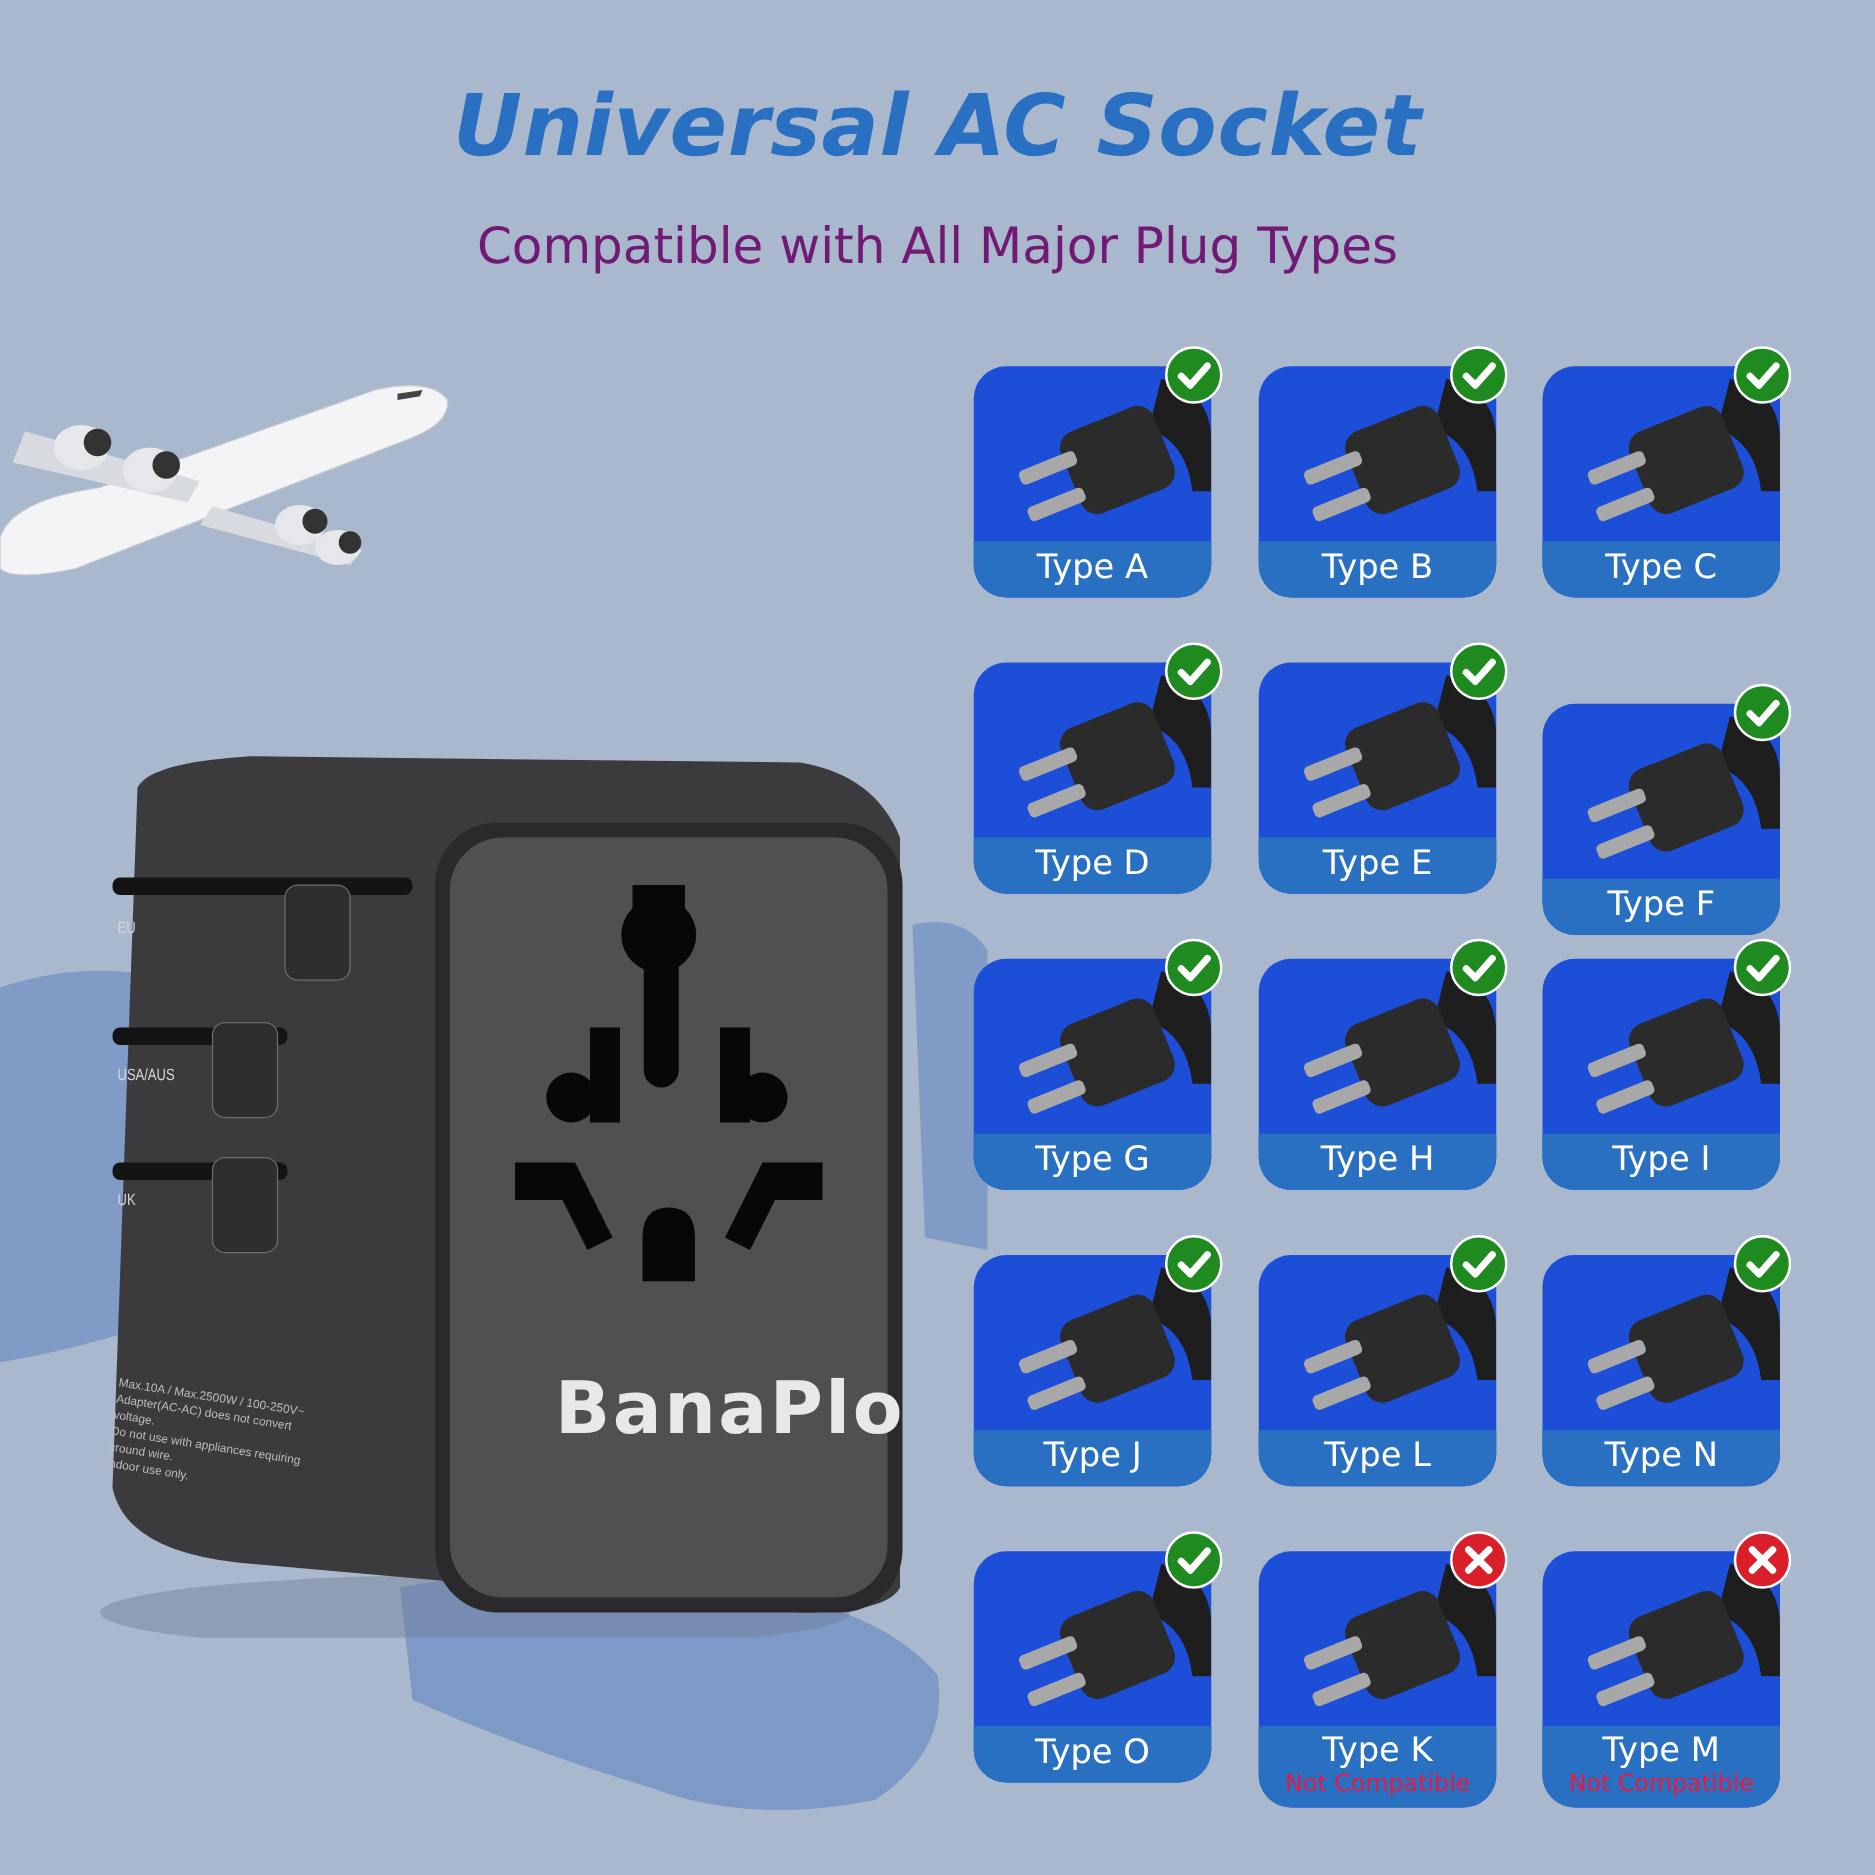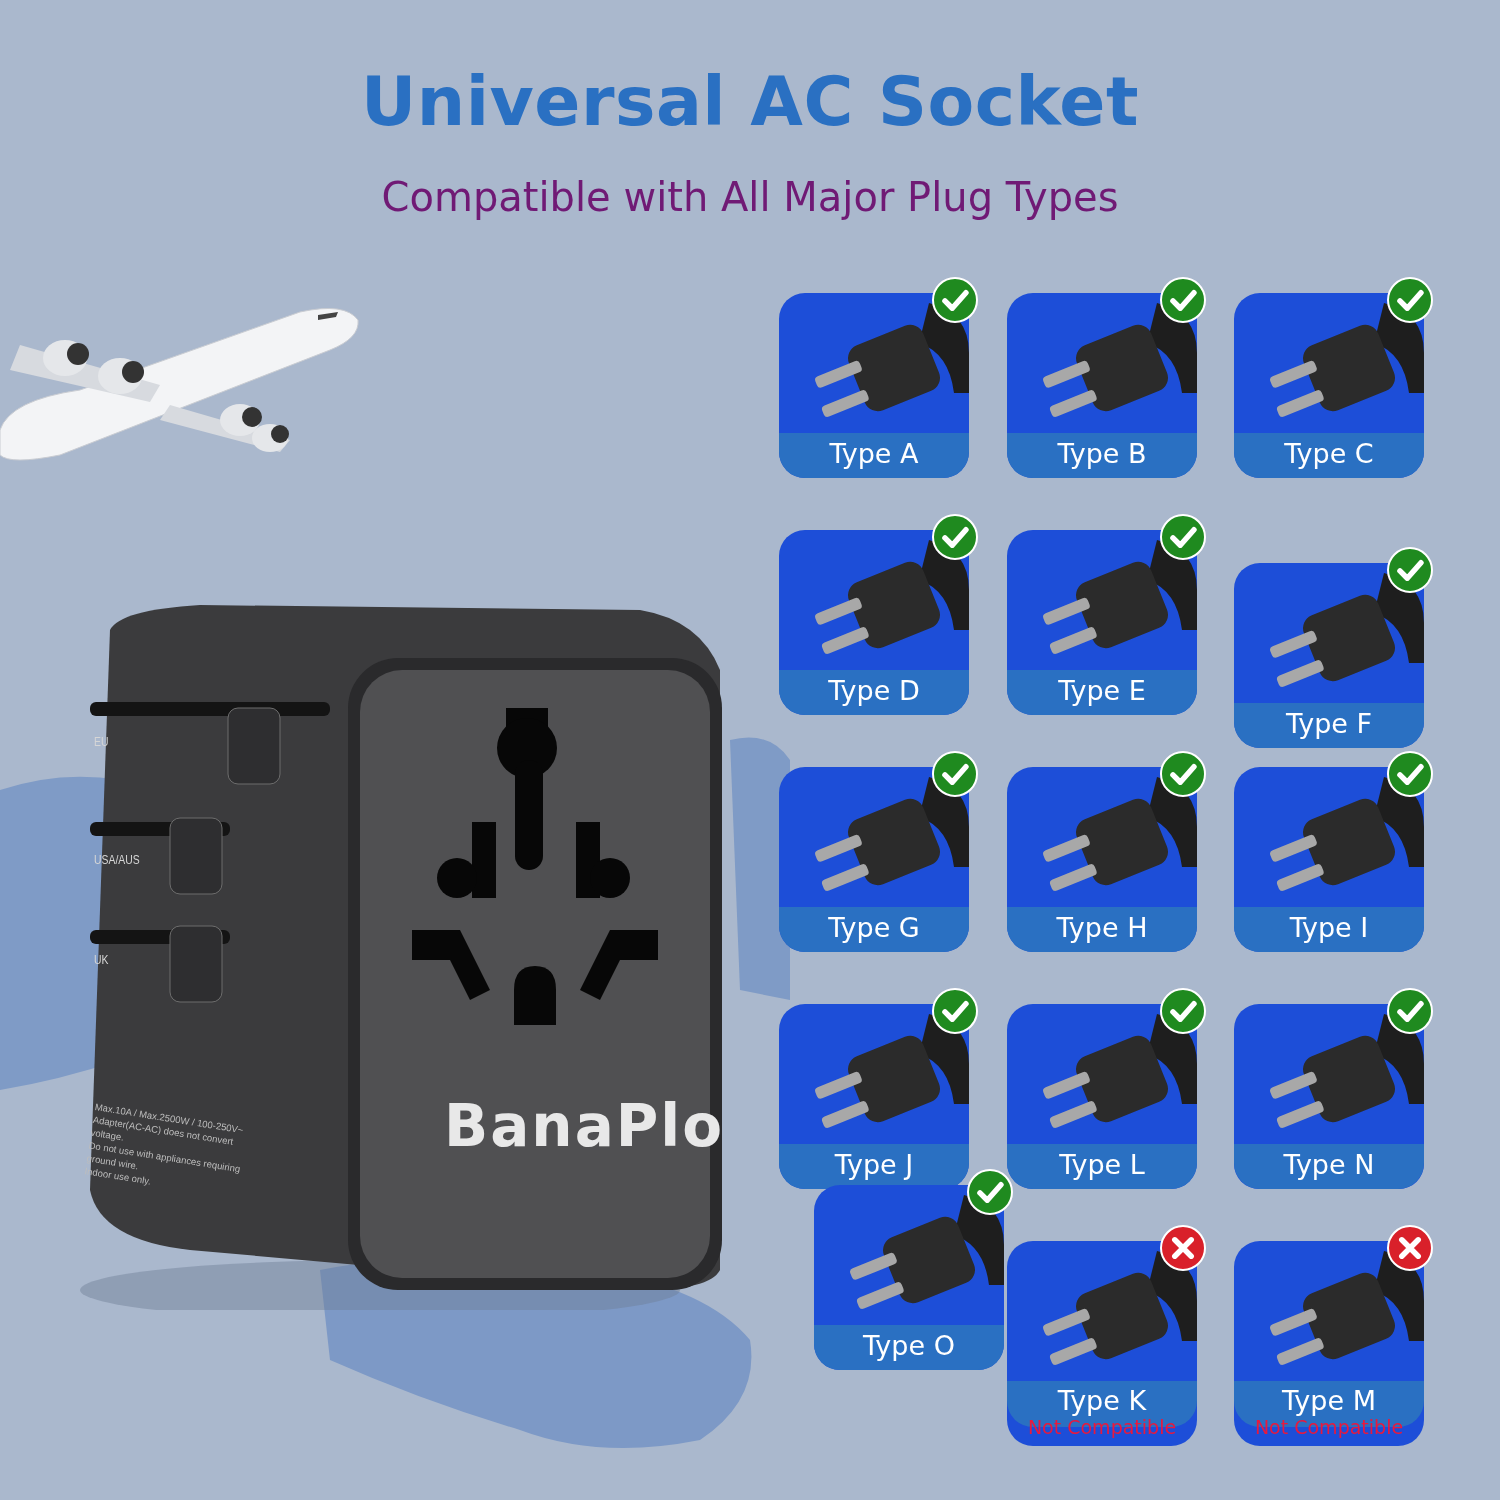--- a/index.html
+++ b/index.html
@@ -5,21 +5,21 @@
   * { box-sizing: border-box; margin: 0; padding: 0; }
   html, body { width: 1500px; height: 1500px; overflow: hidden; }
   body {
     position: relative;
     background: #aab8cd;
     font-family: "DejaVu Sans", sans-serif;
   }
   .bg-map { position: absolute; left: 0; top: 0; width: 1500px; height: 1500px; }
   .title {
     position: absolute; left: 0; top: 62px; width: 1500px; text-align: center;
-    font-size: 68px; font-weight: bold; color: #2a70c2; letter-spacing: 0.5px;
+    font-size: 68px; font-weight: bold; color: #2a70c2; letter-spacing: 0.5px; font-style: italic;
   }
   .subtitle {
     position: absolute; left: 0; top: 174px; width: 1500px; text-align: center;
     font-size: 40px; color: #701a75; font-weight: normal;
   }
   .plane { position: absolute; left: 0; top: 280px; width: 380px; height: 200px; }
 
   
   .adapter { position: absolute; left: 80px; top: 590px; width: 660px; height: 720px; }
   .adapter svg { width: 100%; height: 100%; }
@@ -46,21 +46,21 @@
     background: #1d4ed8; border-radius: 26px; overflow: visible;
   }
   .card .pic { position: absolute; left: 0; top: 0; width: 190px; height: 140px; overflow: hidden; border-radius: 26px 26px 0 0; }
   .card .pic svg { width: 190px; height: 140px; }
   .card .bar {
     position: absolute; left: 0; top: 140px; width: 190px; height: 45px;
     background: #2a70c2; border-radius: 0 0 26px 26px;
     text-align: center; color: #fff; font-size: 27px; line-height: 42px;
   }
   .card.tall { height: 205px; }
-  .card.tall .bar { height: 46px; line-height: 40px; }
+  .card.tall .bar { height: 65px; line-height: 40px; }
   .bar .nc {
     position: absolute; left: 0; top: 36px; width: 190px; text-align: center;
     color: #e8193e; font-size: 19px; line-height: 20px;
   }
   .badge {
     position: absolute; right: -9px; top: -16px; width: 46px; height: 46px;
     border-radius: 50%; border: 2px solid #ffffff;
   }
   .badge.ok { background: #1f8a1f; }
   .badge.no { background: #d9202a; }
@@ -268,21 +268,21 @@
           <path d="M150 10 Q190 20 190 60 L190 100 L175 100 Q170 60 140 50 Z" fill="#1e1e1e"></path>
           <rect x="75" y="40" width="80" height="70" rx="14" fill="#2b2b2b" transform="rotate(-22 115 75)"></rect>
           <rect x="35" y="75" width="48" height="12" rx="4" fill="#a8a8a8" transform="rotate(-22 60 80)"></rect>
           <rect x="42" y="105" width="48" height="12" rx="4" fill="#a8a8a8" transform="rotate(-22 65 110)"></rect>
         </svg></div>
       <div class="bar"><span>Type N</span></div>
       <div class="badge ok"><svg viewBox="0 0 46 46">
           <path d="M12 24 L20 32 L35 15" stroke="#fff" stroke-width="6" fill="none" stroke-linecap="round" stroke-linejoin="round"></path>
         </svg></div>
     </div>
-    <div class="card" style="left: 0px; top: 892px; margin-left: 35px;">
+    <div class="card" style="left: 0px; top: 948px;">
       <div class="pic"><svg viewBox="0 0 190 140">
           <path d="M150 10 Q190 20 190 60 L190 100 L175 100 Q170 60 140 50 Z" fill="#1e1e1e"></path>
           <rect x="75" y="40" width="80" height="70" rx="14" fill="#2b2b2b" transform="rotate(-22 115 75)"></rect>
           <rect x="35" y="75" width="48" height="12" rx="4" fill="#a8a8a8" transform="rotate(-22 60 80)"></rect>
           <rect x="42" y="105" width="48" height="12" rx="4" fill="#a8a8a8" transform="rotate(-22 65 110)"></rect>
         </svg></div>
       <div class="bar"><span>Type O</span></div>
       <div class="badge ok"><svg viewBox="0 0 46 46">
           <path d="M12 24 L20 32 L35 15" stroke="#fff" stroke-width="6" fill="none" stroke-linecap="round" stroke-linejoin="round"></path>
         </svg></div>

